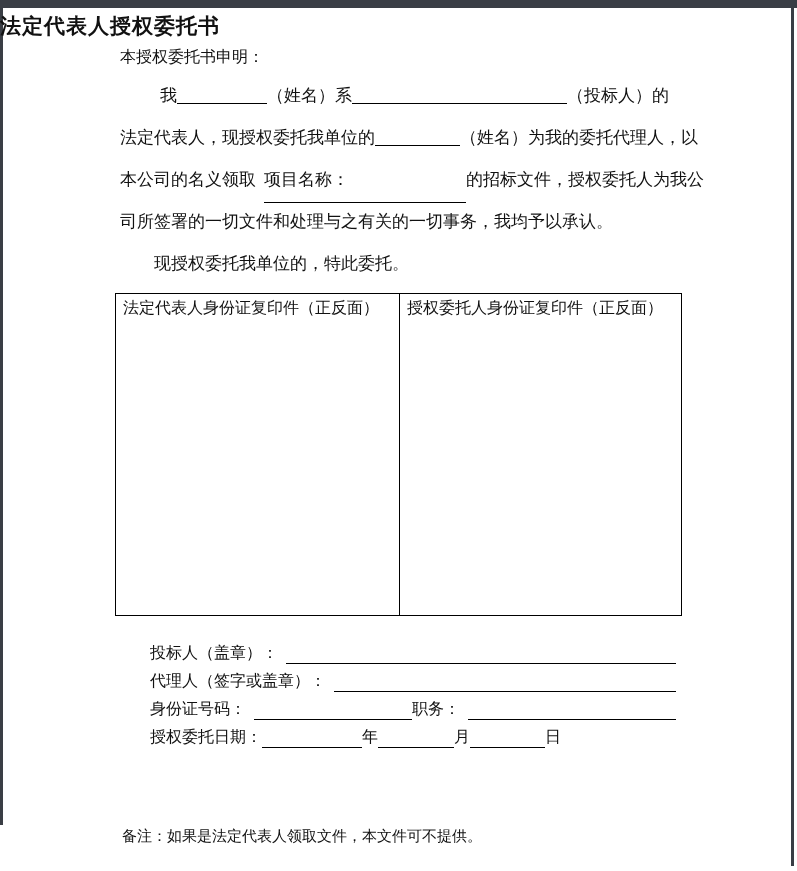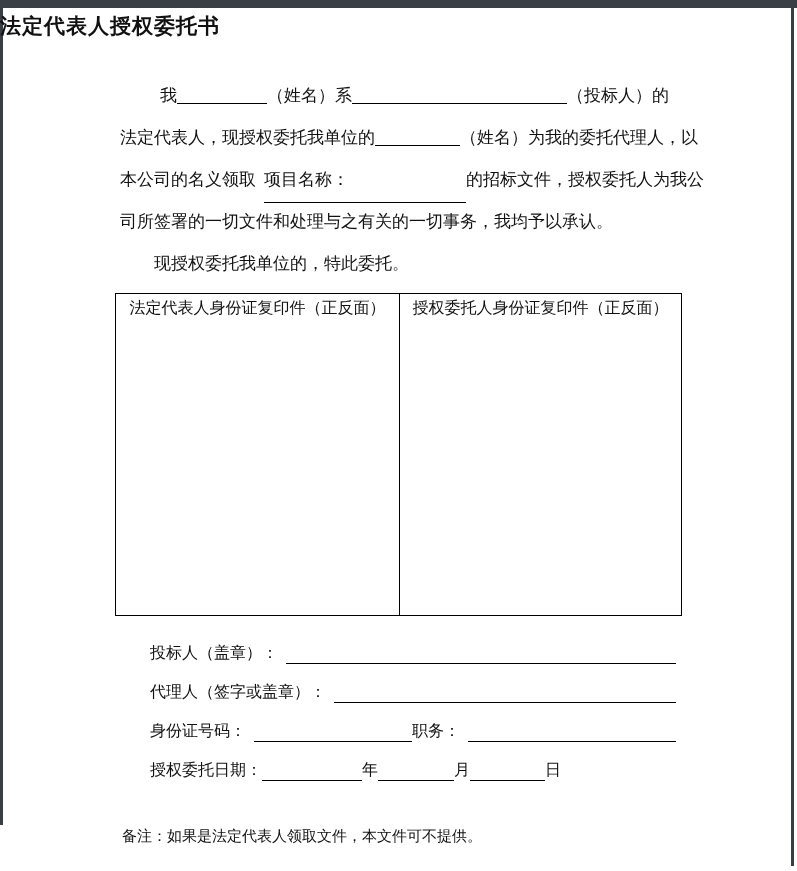--- a/index.html
+++ b/index.html
@@ -50,32 +50,31 @@
 
   .id-table {
     position:absolute; top:293px; left:115px;
     width:567px; height:323px;
     border:1.6px solid #000;
     display:flex;
   }
   .id-cell {
     font-size:16px; line-height:20px;
     padding:4px 7px;
-    text-align:center;
   }
   .id-cell.left  { width:284px; border-right:1.4px solid #000; }
   .id-cell.right { flex:1; }
 
   .sig-block {
     position:absolute; top:644px; left:150px; width:526px;
     font-size:16px;
   }
   .sig-row {
     display:flex; align-items:flex-end;
-    height:20px; margin-bottom:19px;
+    height:20px; margin-bottom:8px;
     white-space:nowrap;
     text-align:right;
   }
   .sig-row .lbl { flex:none; }
   .sig-line {
     display:inline-block;
     border-bottom:1px solid #000;
     height:16px; flex:none;
   }
   .sig-line.fill { flex:1; }
@@ -89,20 +88,21 @@
 <body>
 
 <div class="page">
 
   <div class="edge-top"></div>
   <div class="edge-left"></div>
   <div class="edge-right"></div>
 
   <div class="doc-title">法定代表人授权委托书</div>
 
+  <div class="declare">本授权委托书申明：</div>
 
   <div class="pline pl1">
     <span class="ind1"></span><span>我</span><span class="blank" style="width:90px"></span><span>（姓名）系</span><span class="blank" style="width:215px"></span><span>（投标人）的</span>
   </div>
 
   <div class="pline pl2">
     <span>法定代表人，现授权委托我单位的</span><span class="blank" style="width:85px"></span><span>（姓名）为我的委托代理人，以</span>
   </div>
 
   <div class="pline pl3">

